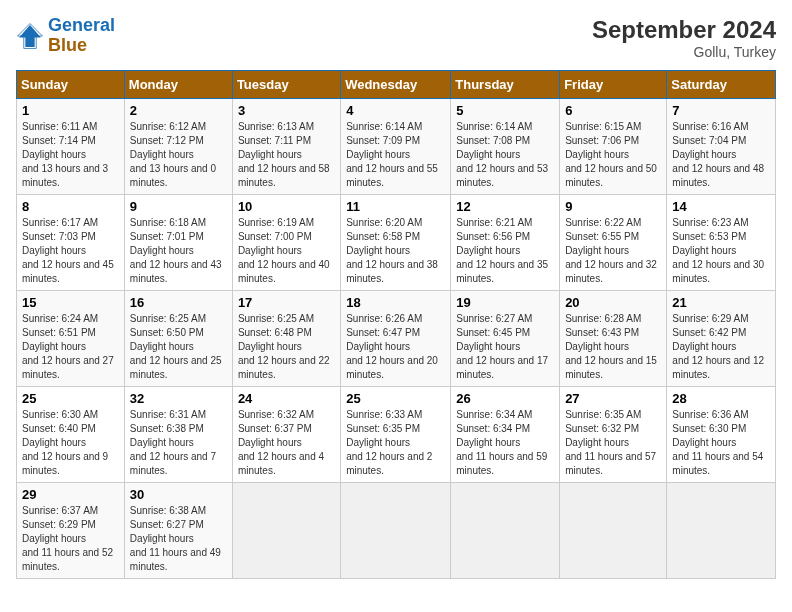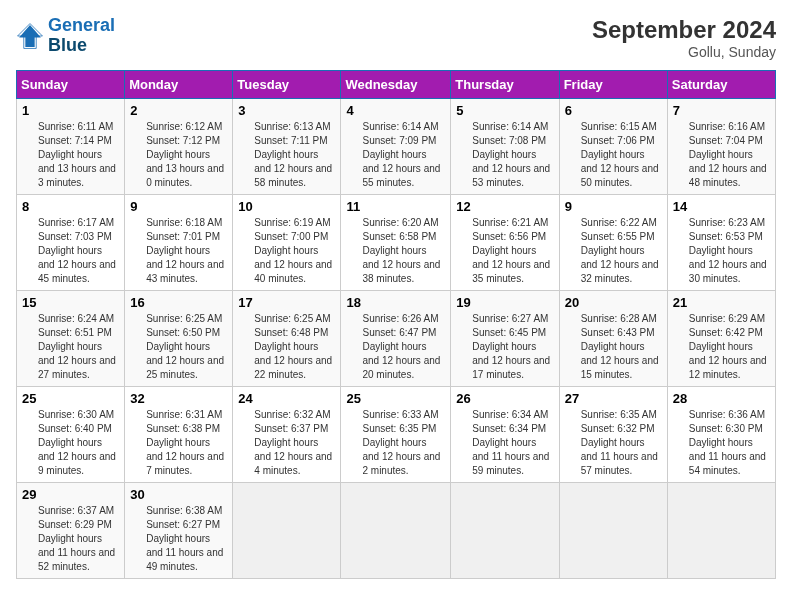--- a/index.html
+++ b/index.html
@@ -45,21 +45,21 @@
     .location-title {
       font-size: 14px;
       color: #555;
     }
     table {
       width: 100%;
       border-collapse: collapse;
       font-size: 11px;
     }
     thead tr th {
-      background: #a21caf;
+      background: #a16207;
       color: #fff;
       padding: 6px 4px;
       text-align: left;
       font-size: 13px;
       font-weight: bold;
       border: 1px solid #1a6eb5;
     }
     tbody tr td {
       vertical-align: top;
       padding: 4px 5px;
@@ -77,43 +77,42 @@
     .day-number {
       font-size: 13px;
       font-weight: bold;
       display: block;
       margin-bottom: 2px;
     }
     .day-info {
       font-size: 10px;
       color: #333;
       line-height: 1.4;
-      margin-left: 16px;
     }
     td.empty {
       background: #f0f0f0 !important;
     }
   </style>
 </head>
 <body>
 
 <div class="header-section">
   <div class="logo">
     <svg class="logo-icon" viewBox="0 0 36 36" xmlns="http://www.w3.org/2000/svg">
       <polygon points="18,4 32,20 24,20 24,32 12,32 12,20 4,20" fill="#1a6eb5"></polygon>
       <polygon points="18,2 34,18 26,18 26,34 10,34 10,18 2,18" fill="none" stroke="#1a6eb5" stroke-width="1"></polygon>
     </svg>
     <div class="logo-text">
       <div><span>General</span></div>
-      <div style="color:#0c4a6e;">Blue</div>
+      <div style="color:#a16207;">Blue</div>
     </div>
   </div>
   <div class="title-block">
     <div class="month-title">September 2024</div>
-    <div class="location-title">Gollu, Sunday</div>
+    <div class="location-title">Gollu, Turkey</div>
   </div>
 </div>
 
 <table>
   <thead>
     <tr>
       <th>Sunday</th>
       <th>Monday</th>
       <th>Tuesday</th>
       <th>Wednesday</th>

